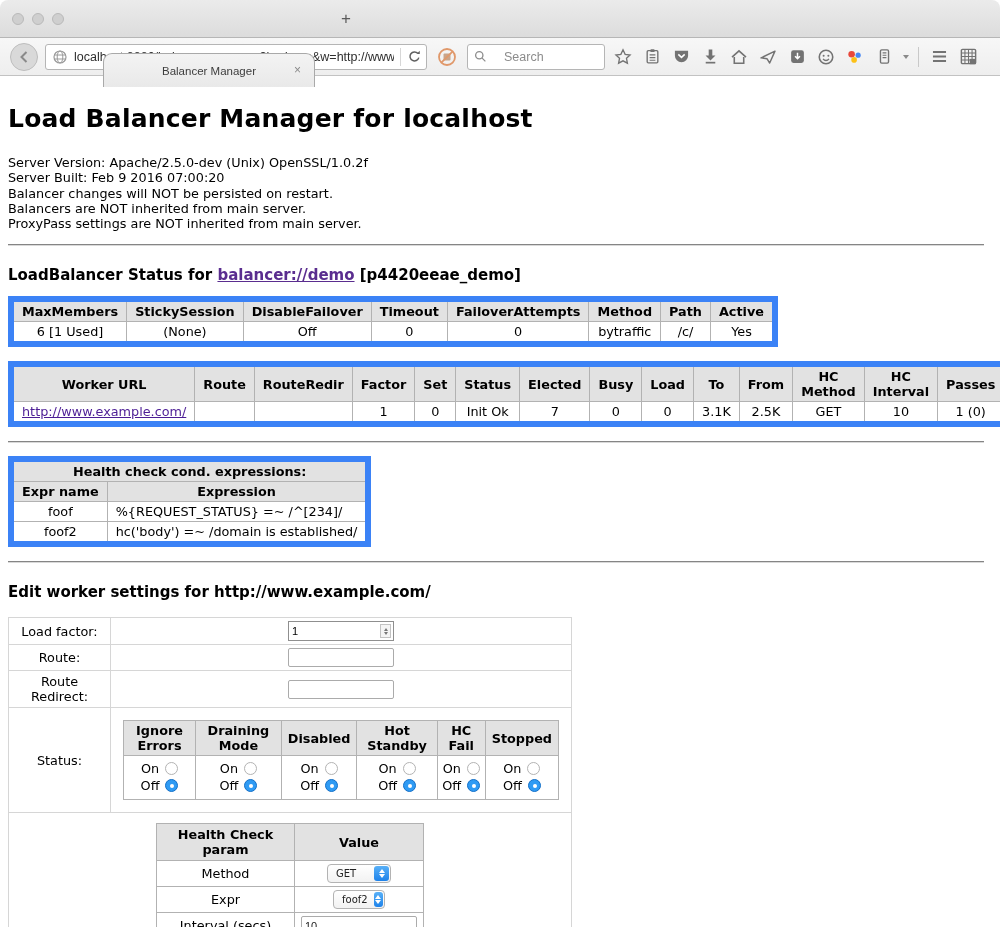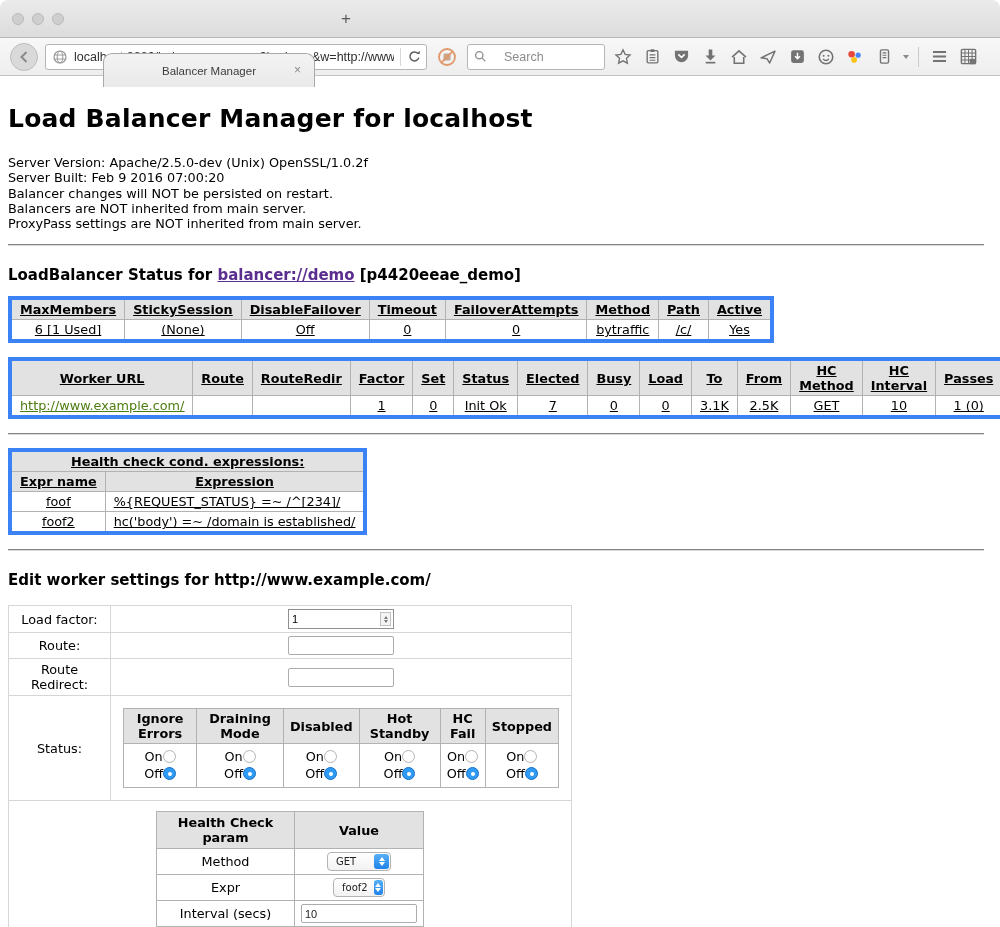--- a/index.html
+++ b/index.html
@@ -27,44 +27,44 @@
   .caret-down { width: 0; height: 0; border-left: 3px solid transparent; border-right: 3px solid transparent; border-top: 4px solid #8a8a8a; margin-left: 1px; }
 
   
   .content { padding: 14px 16px 0 8px; color: #000; }
   h1.page-title { font-size: 25px; font-weight: bold; margin: 14px 0 22px 0; letter-spacing: 0.2px; }
   .info-line { font-size: 12.8px; line-height: 15.3px; }
   hr.rule { border: none; border-top: 2px groove #d9d9d9; margin: 13px 0; }
   h3.sec { font-size: 15px; font-weight: bold; margin: 20px 0 12px 0; }
   h3.sec a { color: #5a2d8f; text-decoration: underline; font-weight: bold; }
 
-  table.data { border-collapse: collapse; border: 4px solid #3b82f6; margin-bottom: 14px; text-decoration: underline; }
+  table.data { border-collapse: collapse; border: 6px solid #3b82f6; margin-bottom: 14px; }
   table.data th { background: #e2e2e2; font-weight: bold; }
   table.data th, table.data td { border: 1px solid #b2b2b2; font-size: 12.8px; padding: 2px 8px; text-align: center; height: 20px; }
   table.data td.left { text-align: left; }
-  a.plain { color: #4d7c0f; text-decoration: underline; }
+  a.plain { color: #4c1d95; text-decoration: underline; }
 
   
   table.form-t { border-collapse: collapse; border: 1px solid #a6a6a6; width: 564px; margin-top: 16px; }
   table.form-t > tbody > tr > td { border: 1px solid #d6d6d6; font-size: 12.8px; padding: 3px; }
   td.flabel { width: 102px; text-align: center; height: 26px; }
   td.fvalue { text-align: center; }
 
   input.txt { width: 106px; height: 19px; border: 1px solid #ababab; border-radius: 2px; font-family: "Liberation Sans", sans-serif; font-size: 11px; padding: 0 3px; color: #222; }
   .num-wrap { display: inline-flex; align-items: center; width: 106px; height: 20px; border: 1px solid #8f8f8f; background: #fff; }
   .num-wrap input { border: none; outline: none; flex: 1; width: 80px; font-size: 11px; padding: 0 3px; font-family: "Liberation Sans", sans-serif; }
   .spinner { width: 11px; height: 14px; border: 1px solid #c2c2c2; margin-right: 2px; display: flex; flex-direction: column; align-items: center; justify-content: center; gap: 1px; background: #f4f4f4; }
   .sp-up { width: 0; height: 0; border-left: 2.5px solid transparent; border-right: 2.5px solid transparent; border-bottom: 3px solid #777; }
   .sp-dn { width: 0; height: 0; border-left: 2.5px solid transparent; border-right: 2.5px solid transparent; border-top: 3px solid #777; }
 
   table.inner { border-collapse: collapse; border: 1px solid #9a9a9a; width: 100%; }
   table.inner th { background: #e2e2e2; font-weight: bold; }
   table.inner th, table.inner td { border: 1px solid #b2b2b2; font-size: 12.8px; padding: 2px 6px; text-align: center; }
   .radio-cell { padding: 4px 2px 5px 2px !important; }
-  .radio-line { display: flex; align-items: center; justify-content: center; height: 17px; }
+  .radio-line { display: flex; align-items: center; justify-content: center; gap: 6px; height: 17px; }
   .radio { display: inline-block; width: 13px; height: 13px; border-radius: 50%; background: #fff; border: 1px solid #b3b3b3; position: relative; }
   .radio.checked { background: #2f9bf4; border-color: #1470c8; }
   .radio.checked::after { content: ""; position: absolute; left: 4px; top: 4px; width: 4px; height: 4px; border-radius: 50%; background: #fff; }
 
   table.hc { border-collapse: collapse; border: 1px solid #9a9a9a; width: 268px; margin: 4px auto; }
   table.hc th { background: #e2e2e2; font-weight: bold; }
   table.hc th, table.hc td { border: 1px solid #b2b2b2; font-size: 12.8px; padding: 3px 6px; text-align: center; height: 21px; }
   td.hc-val { width: 126px; }
   td.hc-val input.txt { width: 116px; text-align: left; }
 

